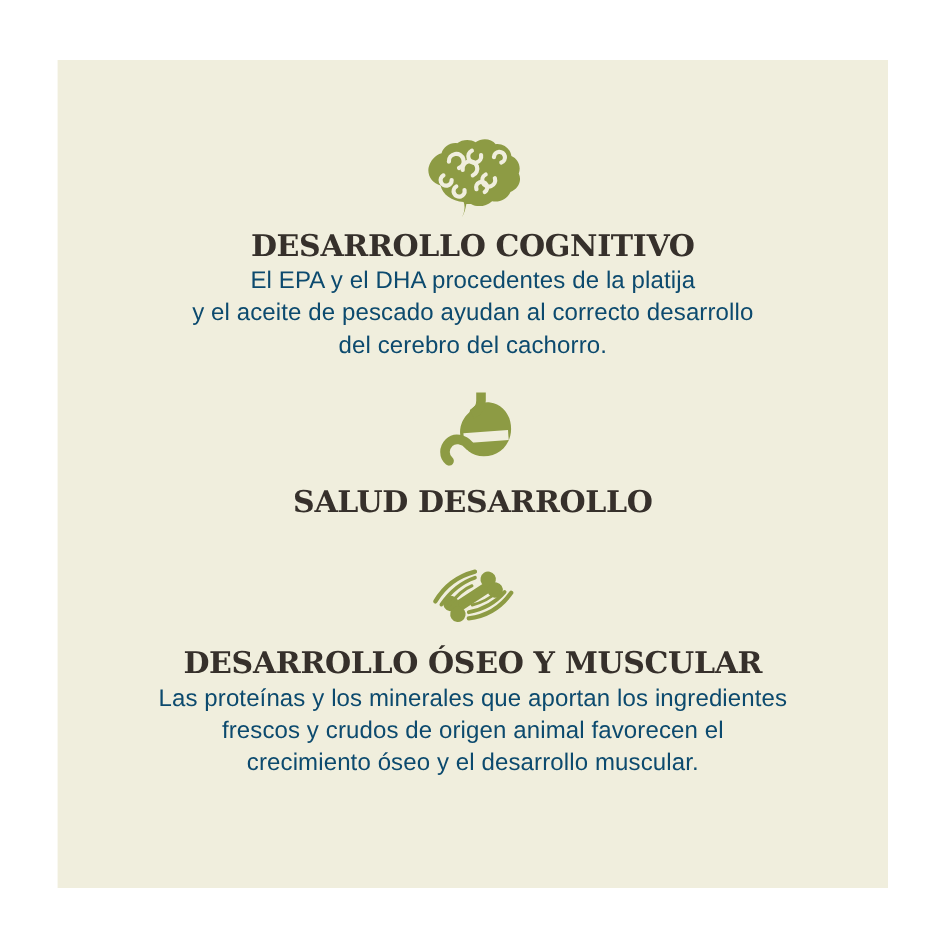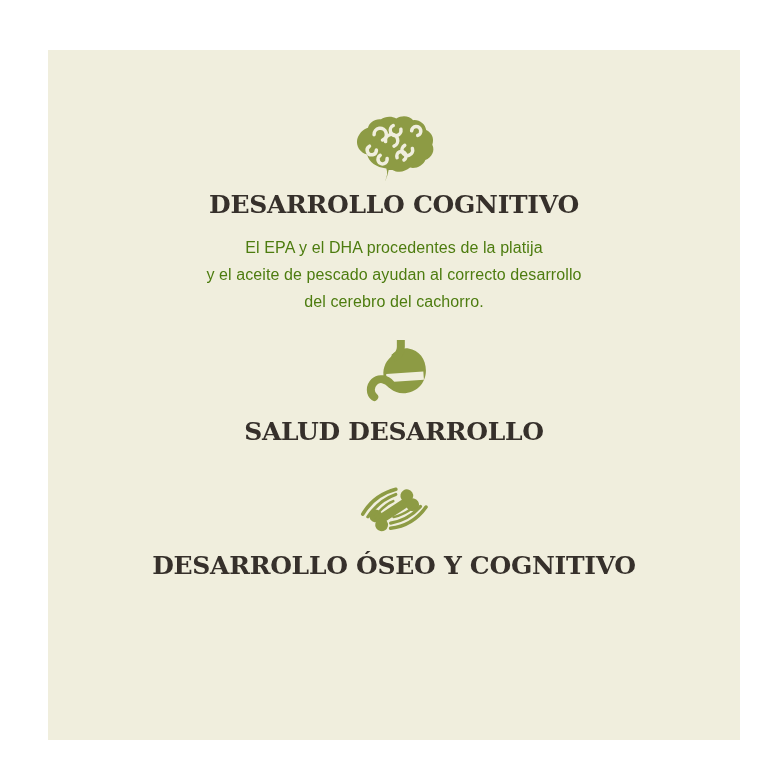--- a/index.html
+++ b/index.html
@@ -37,24 +37,24 @@
     font-family: "DejaVu Serif", serif;
     font-weight: 700;
     font-size: 25px;
     letter-spacing: -0.3px;
     color: #36302b;
     margin-top: 6px;
     line-height: 26px;
     text-align: center;
   }
   .section-body {
-    margin-top: 16px;
-    font-size: 16px;
+    margin-top: 3px;
+    font-size: 20px;
     line-height: 27px;
-    color: #4d7c0f;
+    color: #0c4a6e;
     text-align: center;
     white-space: pre-line;
     letter-spacing: 0.1px;
   }
   svg { display: block; }
 </style>
 </head>
 <body>
 
 <div class="panel">
@@ -106,16 +106,19 @@
             <path d="M10 31 Q38 17 68 27" stroke-width="5"></path>
             <path d="M14 38 Q40 27 64 33" stroke-width="4.5"></path>
             <path d="M20 44 Q42 36 56 39" stroke-width="3.5"></path>
             <path d="M32 69 Q60 83 90 71" stroke-width="5"></path>
             <path d="M36 63 Q60 73 84 66" stroke-width="4.5"></path>
             <path d="M44 58 Q60 64 78 61" stroke-width="3.5"></path>
           </g>
         </g>
       </svg>
     </div>
-    <div class="section-title">DESARROLLO ÓSEO Y COGNITIVO</div>
+    <div class="section-title">DESARROLLO ÓSEO Y MUSCULAR</div>
+    <div class="section-body">Las proteínas y los minerales que aportan los ingredientes
+frescos y crudos de origen animal favorecen el
+crecimiento óseo y el desarrollo muscular.</div>
   </div>
 
 </div>
 
 </body></html>

